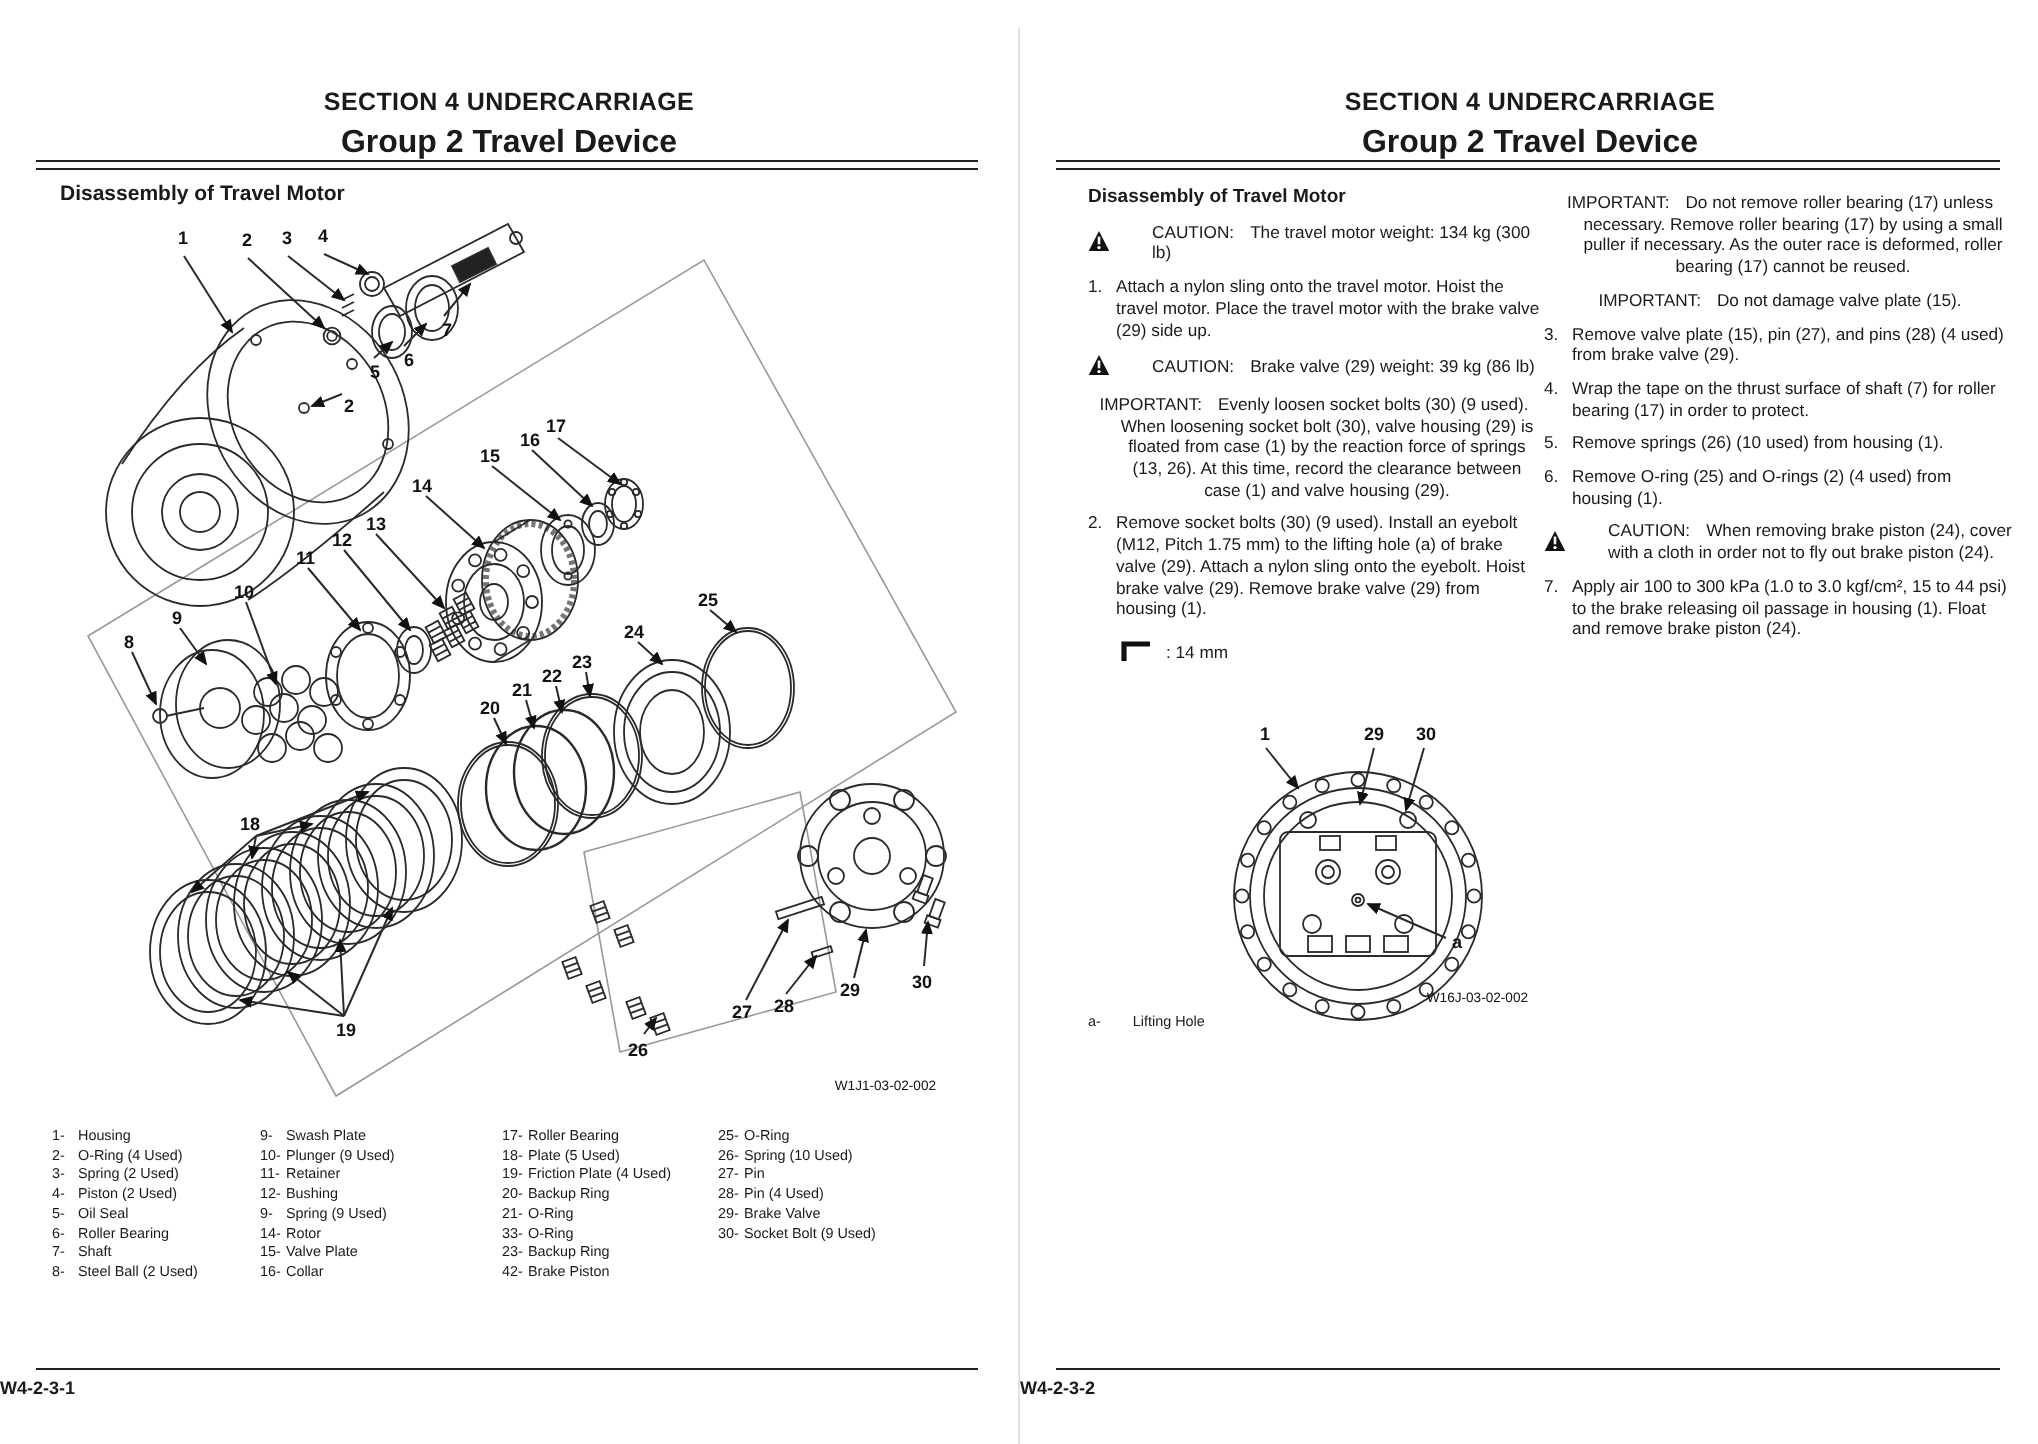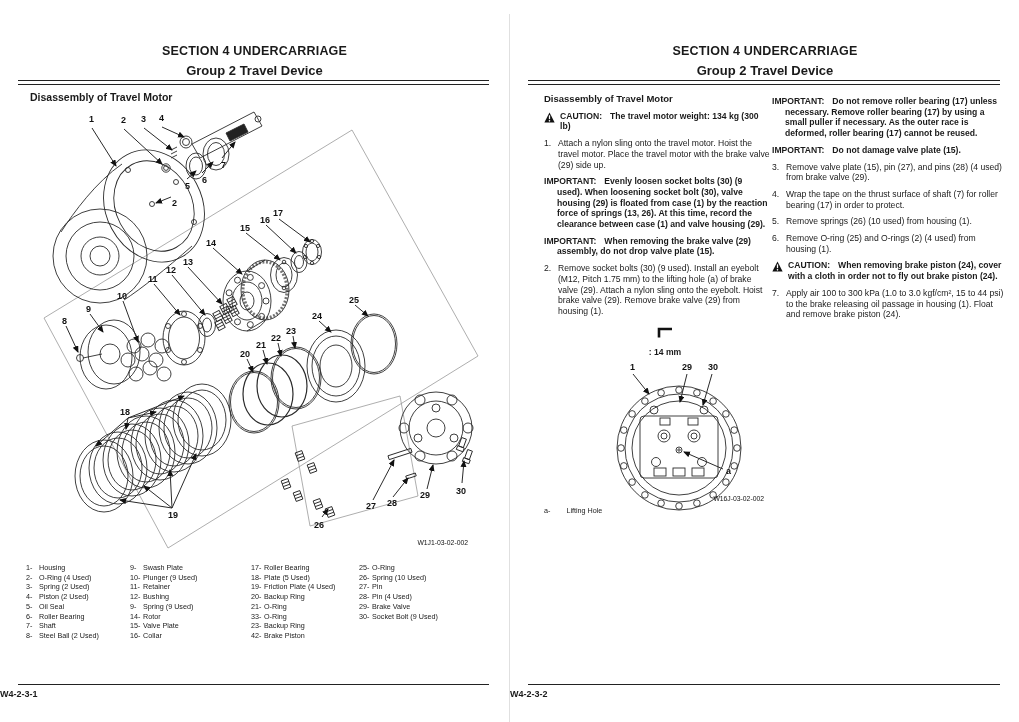--- a/index.html
+++ b/index.html
@@ -7,21 +7,21 @@
     position:relative; width:1019px; height:722px; background:#fff;
     font-family:"Liberation Sans", sans-serif; color:#1a1a1a; overflow:hidden;
   }
   .page { position:absolute; top:14px; height:722px; }
   #pageL { left:0; width:509px; }
   #pageR { left:509px; width:510px; border-left:1px solid #e0e0e0; }
 
   .hdr-section { position:absolute; top:30px; left:0; right:0; text-align:center;
     font-size:12.5px; font-weight:bold; letter-spacing:.2px; }
   .hdr-group { position:absolute; top:49px; left:0; right:0; text-align:center;
-    font-size:13px; font-weight:bold; }
+    font-size:16px; font-weight:bold; }
   .hdr-rule { position:absolute; top:66px; left:18px; right:20px; height:3px;
     border-top:1.4px solid #222; border-bottom:1.4px solid #222; }
 
   .ftr-rule { position:absolute; top:670px; left:18px; right:20px; border-top:1.2px solid #222; }
   .ftr-num { position:absolute; top:675px; left:0; right:0; text-align:left;
     font-size:9px; font-weight:bold; }
 
   .pg-title { position:absolute; left:30px; top:77px; font-size:10.5px; font-weight:bold; }
 
   
@@ -37,29 +37,29 @@
   #pc4 { left:359px; width:126px; }
   .prow { display:flex; }
   .pn { width:13px; flex:none; }
 
   
   .col { position:absolute; font-size:8.6px; line-height:10.7px; }
   #colA { left:34px; top:80px; width:226px; }
   #colB { left:262px; top:82px; width:236px; }
   .col-title { font-size:9.5px; font-weight:bold; margin:0 0 2px 0; }
   .blk { margin-top:6px; }
-  .caution { display:flex; gap:5px; font-weight:bold; }
+  .caution { display:flex; gap:21px; font-weight:normal;align-items:center; }
   .warn { flex:none; margin-top:1px; }
   .clabel { margin-right:8px; }
-  .imp { font-weight:bold; padding-left:13px; text-indent:-13px; margin:6px 0 0 0; }
+  .imp { font-weight:normal; padding-left:13px; text-indent:-13px; margin:6px 0 0 0;text-align:center; }
   .ilabel { margin-right:8px; }
   .step { display:flex; margin-top:6px; }
   .snum { width:14px; flex:none; }
   .stext { flex:1; }
-  .tool { display:flex; align-items:center; gap:7px; margin:10px 0 0 16px; font-weight:bold;flex-direction:column; }
+  .tool { display:flex; align-items:center; gap:7px; margin:10px 0 0 16px; font-weight:normal; }
 
   
   .figR { position:absolute; left:66px; top:344px; }
   .legend { position:absolute; left:34px; top:492px; font-size:7.2px; display:flex; gap:16px; }
 </style>
 </head>
 <body>
 
 <div class="sheet">
 
@@ -468,24 +468,31 @@
               <circle cx="6" cy="9.6" r="0.9" fill="#fff"></circle>
             </svg></span>
         <span><span class="clabel">CAUTION:</span><span>The travel motor weight: 134 kg (300 lb)</span></span>
       </div>
 
       <div class="step blk">
         <span class="snum">1.</span>
         <span class="stext">Attach a nylon sling onto the travel motor. Hoist the travel motor. Place the travel motor with the brake valve (29) side up.</span>
       </div>
 
+      <div class="blk caution">
+        <span class="warn"><svg width="11" height="11" viewBox="0 0 12 12">
+              <path d="M6,0.6 L11.6,11.4 L0.4,11.4 Z" fill="#111"></path>
+              <rect x="5.3" y="3.6" width="1.4" height="4.2" fill="#fff"></rect>
+              <circle cx="6" cy="9.6" r="0.9" fill="#fff"></circle>
+            </svg></span>
+        <span><span class="clabel">CAUTION:</span><span>Brake valve (29) weight: 39 kg (86 lb)</span></span>
+      </div>
 
       <p class="imp"><span class="ilabel">IMPORTANT:</span><span>Evenly loosen socket bolts (30) (9 used). When loosening socket bolt (30), valve housing (29) is floated from case (1) by the reaction force of springs (13, 26). At this time, record the clearance between case (1) and valve housing (29).</span></p>
 
-      <p class="imp"><span class="ilabel">IMPORTANT:</span><span>When removing the brake valve (29) assembly, do not drop valve plate (15).</span></p>
 
       <div class="step blk">
         <span class="snum">2.</span>
         <span class="stext">Remove socket bolts (30) (9 used). Install an eyebolt (M12, Pitch 1.75 mm) to the lifting hole (a) of brake valve (29). Attach a nylon sling onto the eyebolt. Hoist brake valve (29). Remove brake valve (29) from housing (1).</span>
       </div>
 
       <div class="tool">
         <span><svg width="16" height="11" viewBox="0 0 16 11">
               <path d="M2,10.5 L2,2 L15,2" fill="none" stroke="#111" stroke-width="2.6"></path>
             </svg></span>

